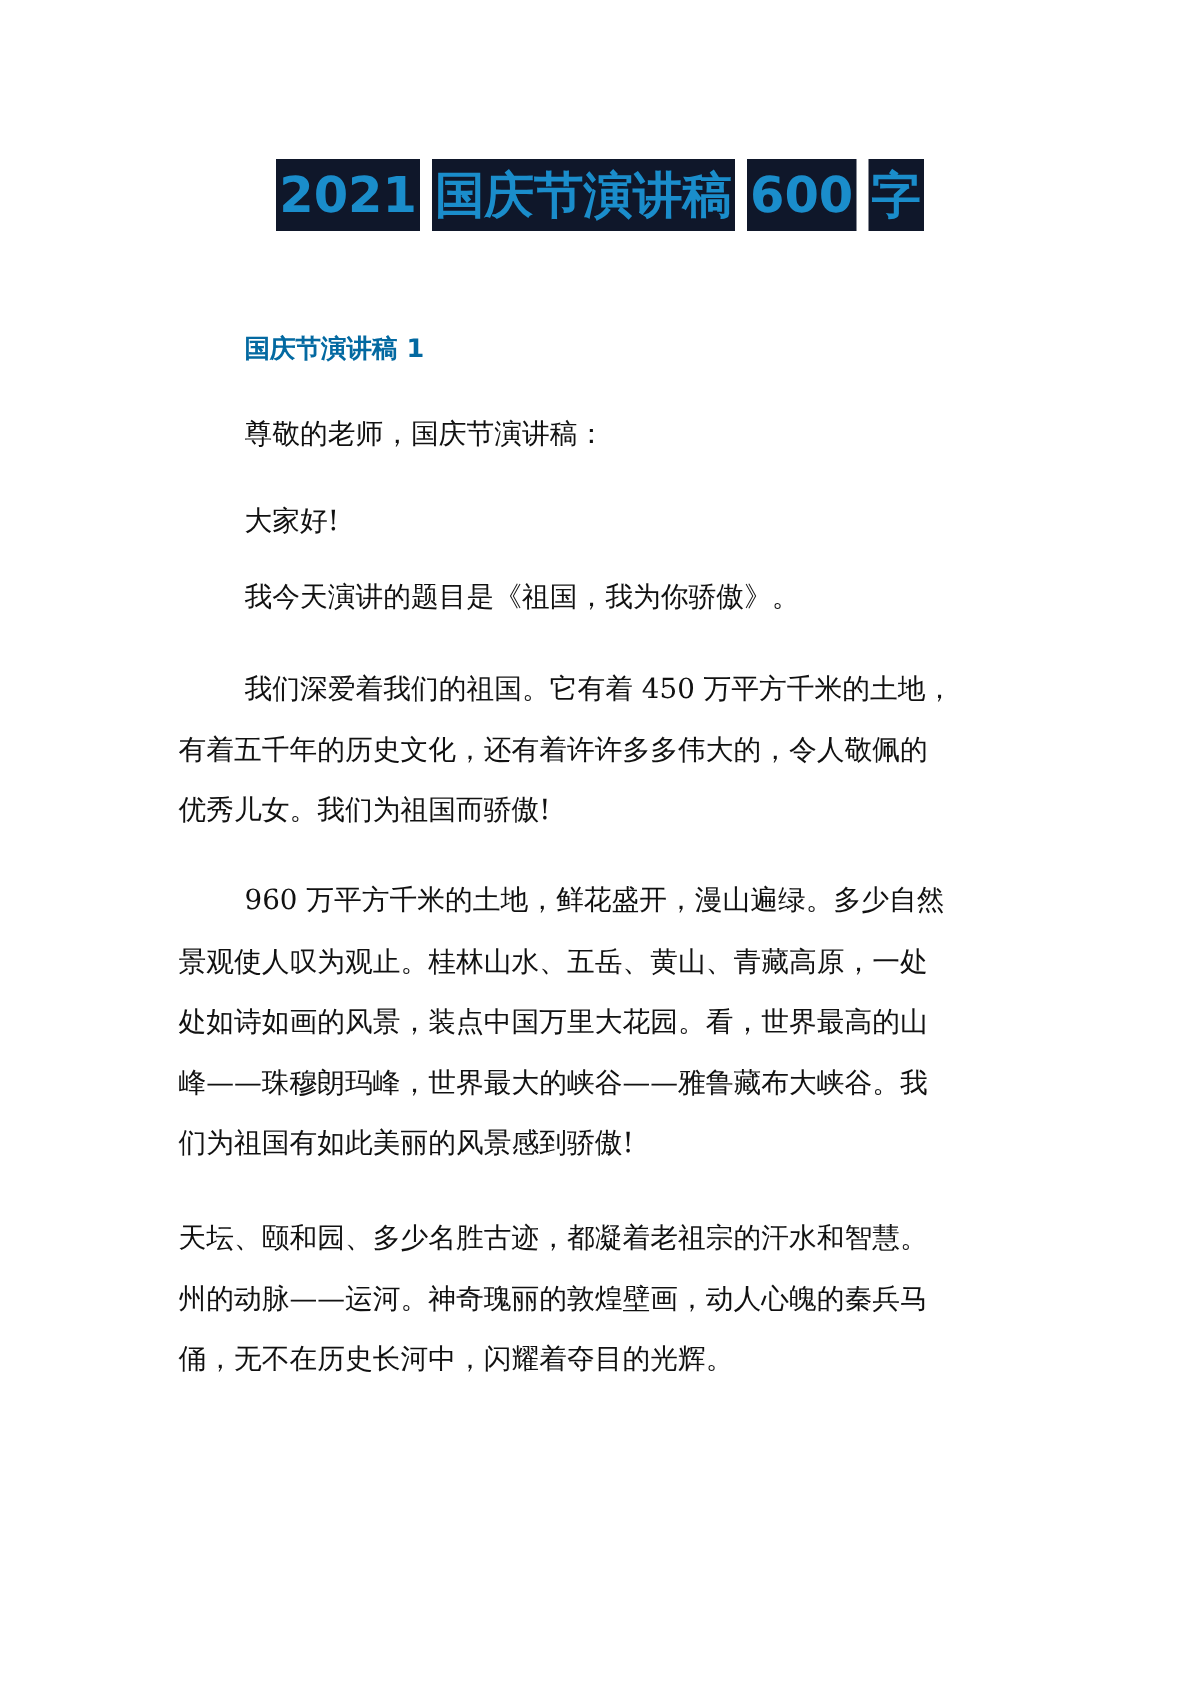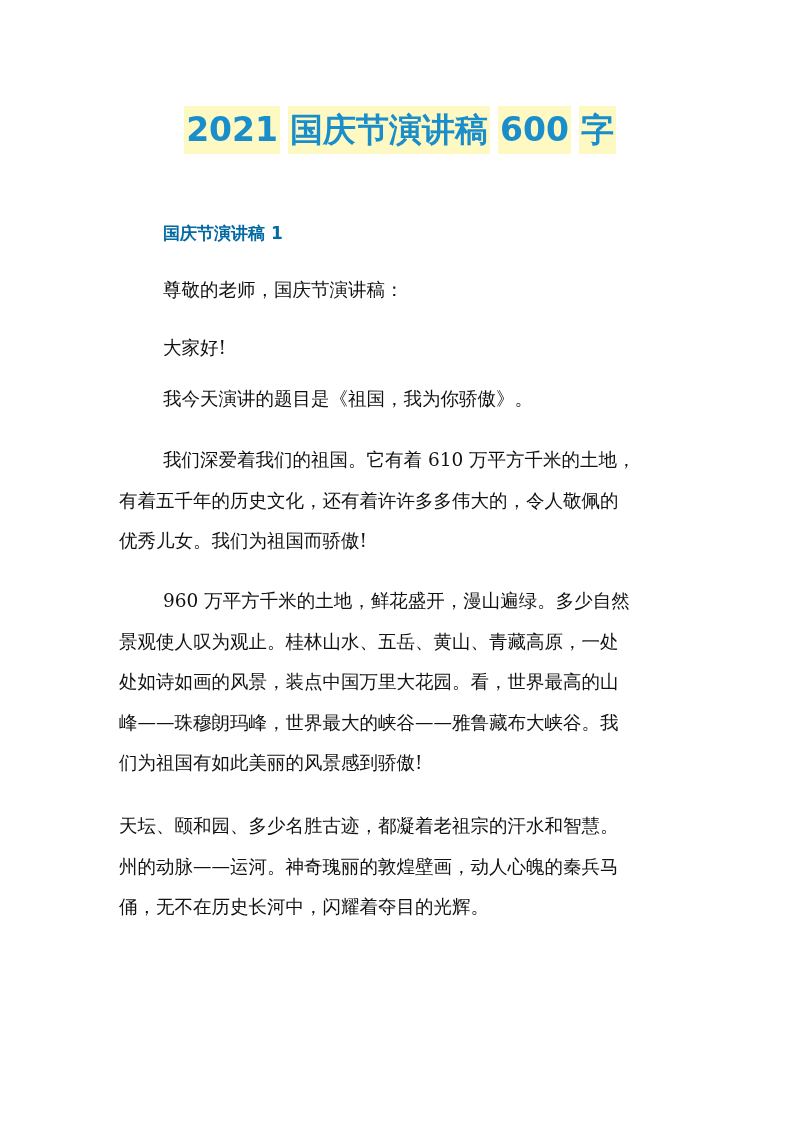--- a/index.html
+++ b/index.html
@@ -28,21 +28,21 @@
       width: 800px;
       text-align: center;
       font-family: "DejaVu Sans", "Liberation Sans", sans-serif;
       font-weight: bold;
       font-size: 33px;
       line-height: 48px;
       color: #1a8dcb;
       white-space: nowrap;
     }
     .title .seg {
-      background: #fef9c3;
+      background: #0f172a;
       padding: 0 2px;
       display: inline-block;
       line-height: 48px;
     }
     .title .gap {
       display: inline-block;
       width: 8px;
     }
     .subheading {
       position: absolute;
@@ -87,21 +87,21 @@
 
   <div class="subheading">国庆节演讲稿 1</div>
 
   <div class="line-block" style="top:277px;">尊敬的老师，国庆节演讲稿：</div>
 
   <div class="line-block" style="top:335px;">大家好!</div>
 
   <div class="line-block" style="top:386px;">我今天演讲的题目是《祖国，我为你骄傲》。</div>
 
   <div class="para" style="top:440px;">
-    <span class="ln indent">我们深爱着我们的祖国。它有着 610 万平方千米的土地，</span>
+    <span class="ln indent">我们深爱着我们的祖国。它有着 450 万平方千米的土地，</span>
     <span class="ln">有着五千年的历史文化，还有着许许多多伟大的，令人敬佩的</span>
     <span class="ln">优秀儿女。我们为祖国而骄傲!</span>
   </div>
 
   <div class="para" style="top:581px;">
     <span class="ln indent">960 万平方千米的土地，鲜花盛开，漫山遍绿。多少自然</span>
     <span class="ln">景观使人叹为观止。桂林山水、五岳、黄山、青藏高原，一处</span>
     <span class="ln">处如诗如画的风景，装点中国万里大花园。看，世界最高的山</span>
     <span class="ln">峰——珠穆朗玛峰，世界最大的峡谷——雅鲁藏布大峡谷。我</span>
     <span class="ln">们为祖国有如此美丽的风景感到骄傲!</span>

